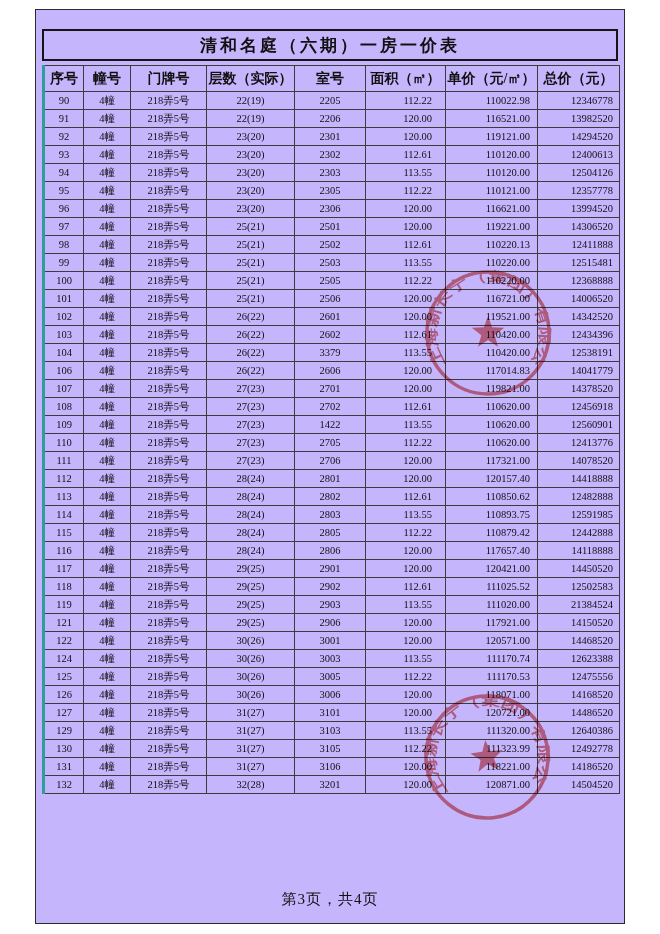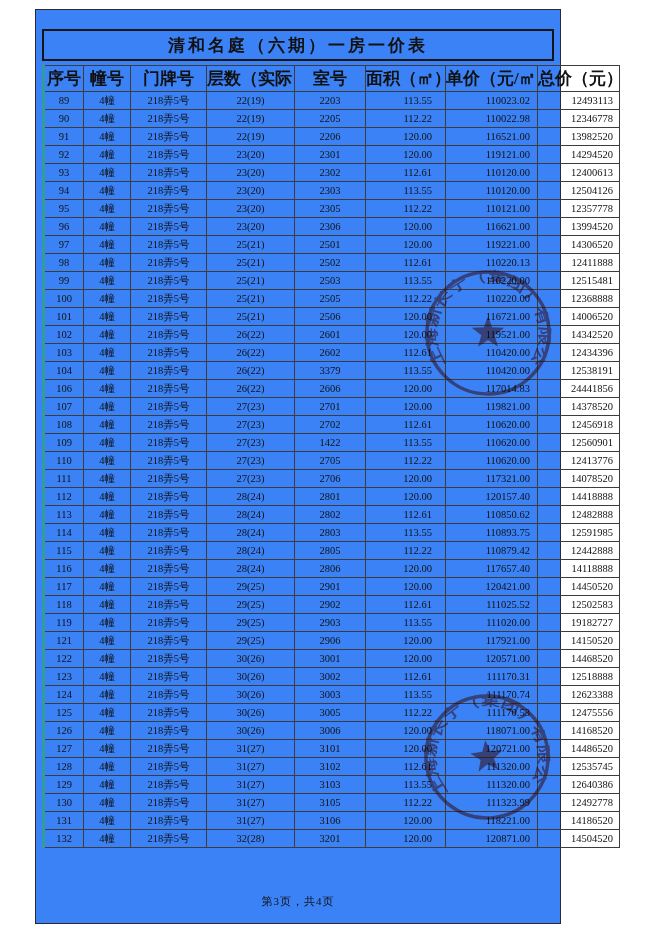--- a/index.html
+++ b/index.html
@@ -7,23 +7,23 @@
     width: 660px; height: 934px;
     background: #ffffff;
     font-family: "Liberation Serif", "DejaVu Serif", serif;
     color: #111;
     position: relative;
     overflow: hidden;
   }
   .sheet {
     position: absolute;
     left: 35px; top: 9px;
-    width: 526px; height: 915px;
+    width: 590px; height: 915px;
     border: 1px solid #2b2b2b;
-    background: #3b82f6;
+    background: #c4b5fd;
   }
   .title-box {
     margin: 19px 6px 4px 6px;
     height: 32px;
     border: 2px solid #151515;
     display: flex; align-items: center; justify-content: center;
     font-size: 17px; font-weight: bold; letter-spacing: 3px;
   }
   table.price {
     border-collapse: collapse;
@@ -35,35 +35,35 @@
     border: 1px solid #3c3c3c;
     text-align: center;
     white-space: nowrap;
     overflow: hidden;
   }
   table.price th:first-child, table.price td:first-child {
     border-left: 3px solid #2f9d9b;
   }
   table.price thead th {
     height: 26px;
-    font-size: 17px;
+    font-size: 14px;
     font-weight: bold;
   }
   table.price tbody td {
     height: 18px;
     font-size: 10.5px;
   }
   table.price tbody td:nth-child(6) { text-align: right; padding-right: 13px; }
   table.price tbody td:nth-child(7) { text-align: right; padding-right: 7px; }
   table.price tbody td:nth-child(8) { text-align: right; padding-right: 6px; }
   .footer {
     position: absolute;
     left: 0; right: 0; bottom: 14px;
     text-align: center;
-    font-size: 11px;
+    font-size: 15px;
     letter-spacing: 1px;
   }
   .stamp {
     position: absolute;
     width: 130px; height: 130px;
     opacity: 0.62;
     pointer-events: none;
     mix-blend-mode: multiply;
   }
   .stamp-1 { left: 423px; top: 268px; }
@@ -93,30 +93,20 @@
           <th>门牌号</th>
           <th>层数（实际）</th>
           <th>室号</th>
           <th>面积（㎡）</th>
           <th>单价（元/㎡）</th>
           <th>总价（元）</th>
         </tr>
     </thead>
     <tbody id="body-rows">
         <tr>
-          <td>89</td>
-          <td>4幢</td>
-          <td>218弄5号</td>
-          <td>22(19)</td>
-          <td>2203</td>
-          <td>113.55</td>
-          <td>110023.02</td>
-          <td>12493113</td>
-        </tr>
-        <tr>
           <td>90</td>
           <td>4幢</td>
           <td>218弄5号</td>
           <td>22(19)</td>
           <td>2205</td>
           <td>112.22</td>
           <td>110022.98</td>
           <td>12346778</td>
         </tr>
         <tr>
@@ -260,21 +250,21 @@
           <td>12538191</td>
         </tr>
         <tr>
           <td>106</td>
           <td>4幢</td>
           <td>218弄5号</td>
           <td>26(22)</td>
           <td>2606</td>
           <td>120.00</td>
           <td>117014.83</td>
-          <td>24441856</td>
+          <td>14041779</td>
         </tr>
         <tr>
           <td>107</td>
           <td>4幢</td>
           <td>218弄5号</td>
           <td>27(23)</td>
           <td>2701</td>
           <td>120.00</td>
           <td>119821.00</td>
           <td>14378520</td>
@@ -390,21 +380,21 @@
           <td>12502583</td>
         </tr>
         <tr>
           <td>119</td>
           <td>4幢</td>
           <td>218弄5号</td>
           <td>29(25)</td>
           <td>2903</td>
           <td>113.55</td>
           <td>111020.00</td>
-          <td>19182727</td>
+          <td>21384524</td>
         </tr>
         <tr>
           <td>121</td>
           <td>4幢</td>
           <td>218弄5号</td>
           <td>29(25)</td>
           <td>2906</td>
           <td>120.00</td>
           <td>117921.00</td>
           <td>14150520</td>
@@ -413,30 +403,20 @@
           <td>122</td>
           <td>4幢</td>
           <td>218弄5号</td>
           <td>30(26)</td>
           <td>3001</td>
           <td>120.00</td>
           <td>120571.00</td>
           <td>14468520</td>
         </tr>
         <tr>
-          <td>123</td>
-          <td>4幢</td>
-          <td>218弄5号</td>
-          <td>30(26)</td>
-          <td>3002</td>
-          <td>112.61</td>
-          <td>111170.31</td>
-          <td>12518888</td>
-        </tr>
-        <tr>
           <td>124</td>
           <td>4幢</td>
           <td>218弄5号</td>
           <td>30(26)</td>
           <td>3003</td>
           <td>113.55</td>
           <td>111170.74</td>
           <td>12623388</td>
         </tr>
         <tr>
@@ -461,30 +441,20 @@
         </tr>
         <tr>
           <td>127</td>
           <td>4幢</td>
           <td>218弄5号</td>
           <td>31(27)</td>
           <td>3101</td>
           <td>120.00</td>
           <td>120721.00</td>
           <td>14486520</td>
-        </tr>
-        <tr>
-          <td>128</td>
-          <td>4幢</td>
-          <td>218弄5号</td>
-          <td>31(27)</td>
-          <td>3102</td>
-          <td>112.61</td>
-          <td>111320.00</td>
-          <td>12535745</td>
         </tr>
         <tr>
           <td>129</td>
           <td>4幢</td>
           <td>218弄5号</td>
           <td>31(27)</td>
           <td>3103</td>
           <td>113.55</td>
           <td>111320.00</td>
           <td>12640386</td>

